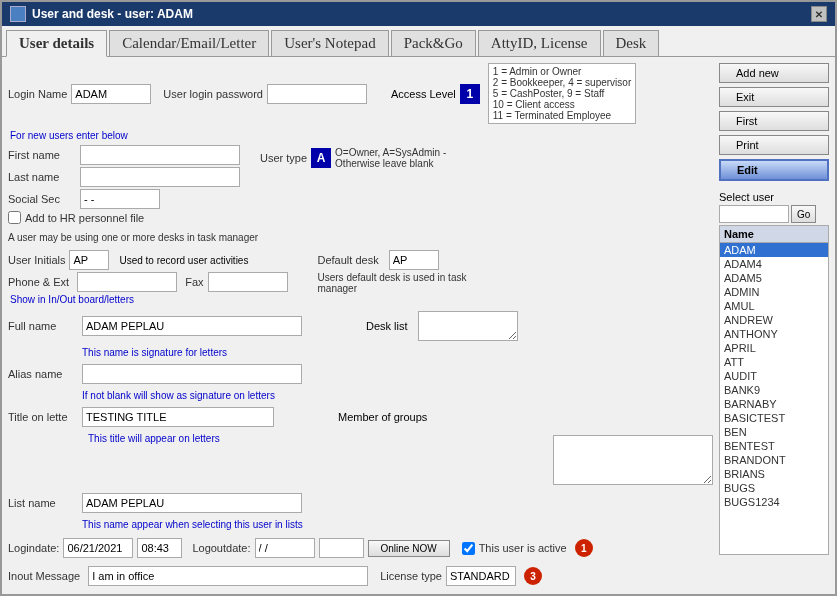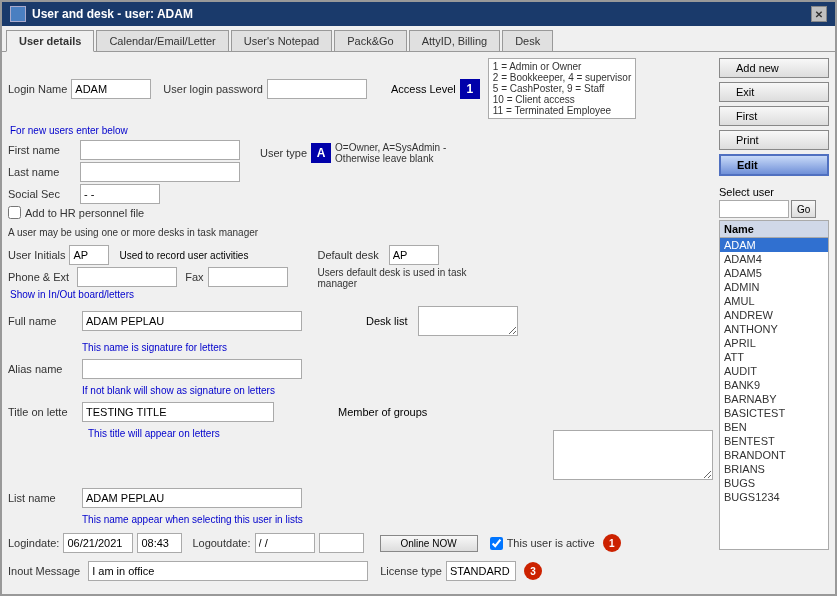--- a/index.html
+++ b/index.html
@@ -5,21 +5,21 @@
     * { box-sizing: border-box; margin: 0; padding: 0; }
     body { font-family: 'Segoe UI', Tahoma, Arial, sans-serif; font-size: 11px; background: #f0f0f0; }
     
     .window { width: 837px; height: 596px; background: #f0f0f0; border: 2px solid #999; position: relative; overflow: hidden; }
     .title-bar { background: #1a3a6b; color: white; padding: 4px 8px; display: flex; align-items: center; justify-content: space-between; font-size: 12px; font-weight: bold; }
     .title-bar-left { display: flex; align-items: center; gap: 6px; }
     .title-icon { width: 16px; height: 16px; background: #4a7fc1; border: 1px solid #aac; display: inline-block; }
     .title-close { width: 16px; height: 16px; background: #c0c0c0; border: 1px solid #888; display: flex; align-items: center; justify-content: center; cursor: pointer; font-size: 10px; color: #333; }
 
     .tabs-bar { display: flex; background: #f0f0f0; padding: 4px 4px 0 4px; gap: 2px; border-bottom: 1px solid #999; }
-    .tab { padding: 4px 12px; background: #e0e0e0; border: 1px solid #999; border-bottom: none; cursor: pointer; font-size: 11px; color: #333; }
+    .tab { padding: 4px 12px; background: #e0e0e0; border: 1px solid #999; border-bottom: none; cursor: pointer; font-size: 15px; color: #333; font-family: Liberation Serif, serif; }
     .tab.active { background: #f0f0f0; font-weight: bold; border-bottom: 1px solid #f0f0f0; margin-bottom: -1px; }
 
     .main-content { display: flex; padding: 6px; gap: 6px; height: calc(596px - 56px); }
     .left-panel { flex: 1; display: flex; flex-direction: column; gap: 4px; }
     .right-panel { width: 110px; display: flex; flex-direction: column; gap: 4px; }
 
     .form-row { display: flex; align-items: center; gap: 4px; margin-bottom: 2px; }
     label { color: #333; white-space: nowrap; }
 
     input[type="text"] { border: 1px solid #aaa; background: white; padding: 1px 3px; font-size: 11px; height: 20px; }
@@ -38,21 +38,21 @@
     .checkbox-row { display: flex; align-items: center; gap: 4px; }
     
     .access-box { border: 1px solid #aaa; background: white; padding: 2px 4px; font-size: 10px; color: #333; }
     
     .access-level-box { background: #0000aa; color: white; width: 20px; height: 20px; display: flex; align-items: center; justify-content: center; font-weight: bold; font-size: 12px; }
     
     .user-type-box { background: #0000aa; color: white; width: 20px; height: 20px; display: flex; align-items: center; justify-content: center; font-weight: bold; font-size: 12px; }
     
     .number-badge { width: 18px; height: 18px; border-radius: 50%; background: #cc2200; color: white; font-size: 10px; font-weight: bold; display: flex; align-items: center; justify-content: center; }
     
-    .online-now-btn { border: 1px solid #888; background: linear-gradient(to bottom, #f8f8f8, #ddd); padding: 2px 20px; font-size: 10px; margin-left: 12px; }
+    .online-now-btn { border: 1px solid #888; background: linear-gradient(to bottom, #f8f8f8, #ddd); padding: 2px 12px; font-size: 10px; }
     
     .search-input { border: 1px solid #aaa; padding: 1px 3px; font-size: 11px; height: 20px; width: 70px; }
   </style>
 </head>
 <body>
 
 <div class="window">
 
   <div class="title-bar">
     <div class="title-bar-left">
@@ -60,21 +60,21 @@
       <span>User and desk - user: ADAM</span>
     </div>
     <div class="title-close">✕</div>
   </div>
 
   <div class="tabs-bar">
     <div class="tab active">User details</div>
     <div class="tab">Calendar/Email/Letter</div>
     <div class="tab">User's Notepad</div>
     <div class="tab">Pack&amp;Go</div>
-    <div class="tab">AttyID, Billing</div>
+    <div class="tab">AttyID, License</div>
     <div class="tab">Desk</div>
   </div>
 
   <div class="main-content">
 
     <div class="left-panel">
 
       <div class="form-row">
         <label>Login Name</label>
         <input type="text" value="ADAM" style="width: 80px;">

